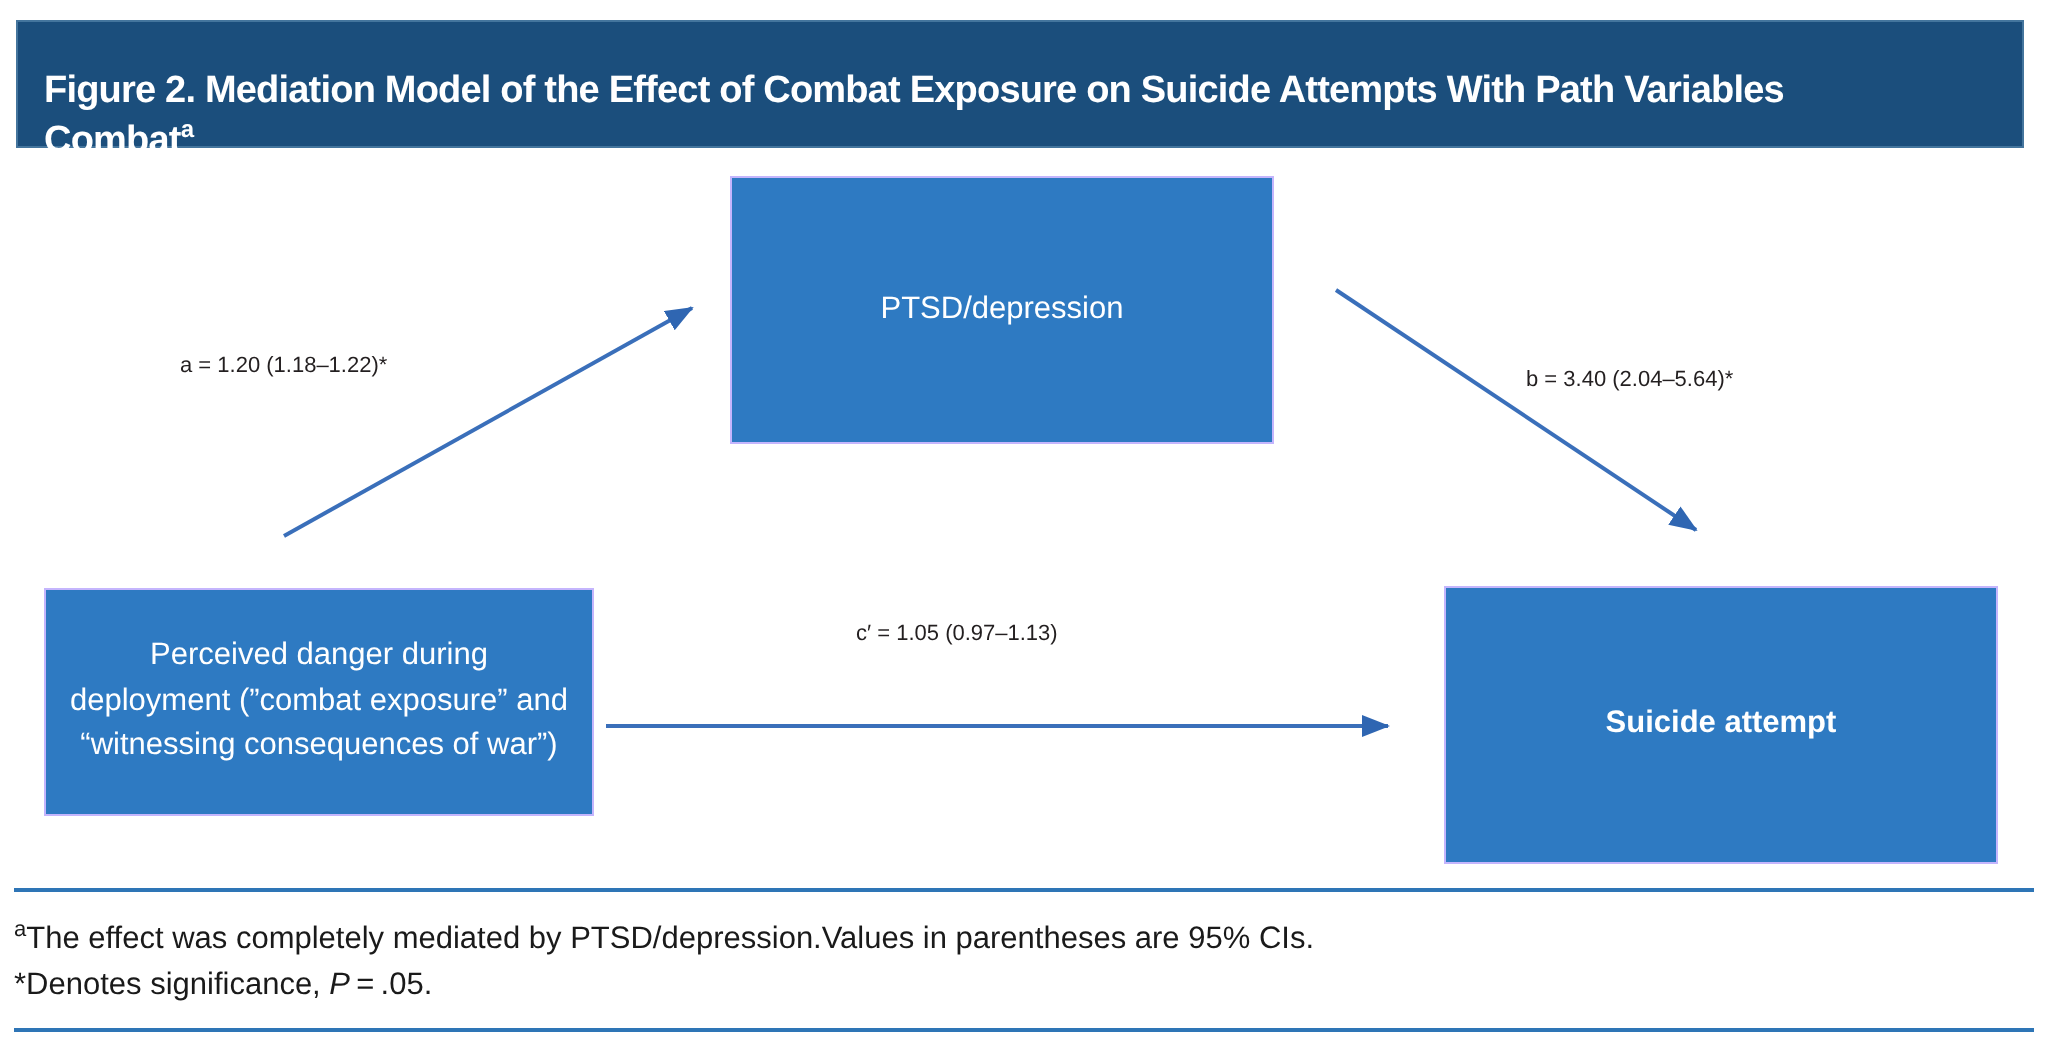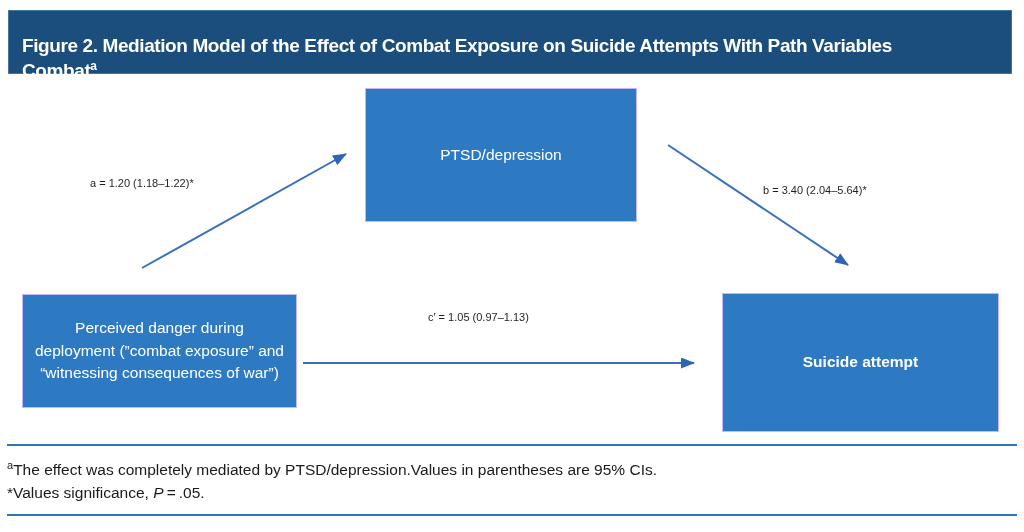--- a/index.html
+++ b/index.html
@@ -132,16 +132,16 @@
 
   <div class="path-label label-a">a = 1.20 (1.18–1.22)*</div>
   <div class="path-label label-b">b = 3.40 (2.04–5.64)*</div>
   <div class="path-label label-c">c′ = 1.05 (0.97–1.13)</div>
 
   <div class="rule rule-top"></div>
   <div class="rule rule-bottom"></div>
 
   <div class="footnotes">
     <p><sup>a</sup><span>The effect was completely mediated by PTSD/depression.Values in parentheses are 95% CIs.</span></p>
-    <p><span>*Values significance, </span><span class="p-italic">P</span><span> = .05.</span></p>
+    <p><span>*Denotes significance, </span><span class="p-italic">P</span><span> = .05.</span></p>
   </div>
 
 </div>
 
 </body></html>

